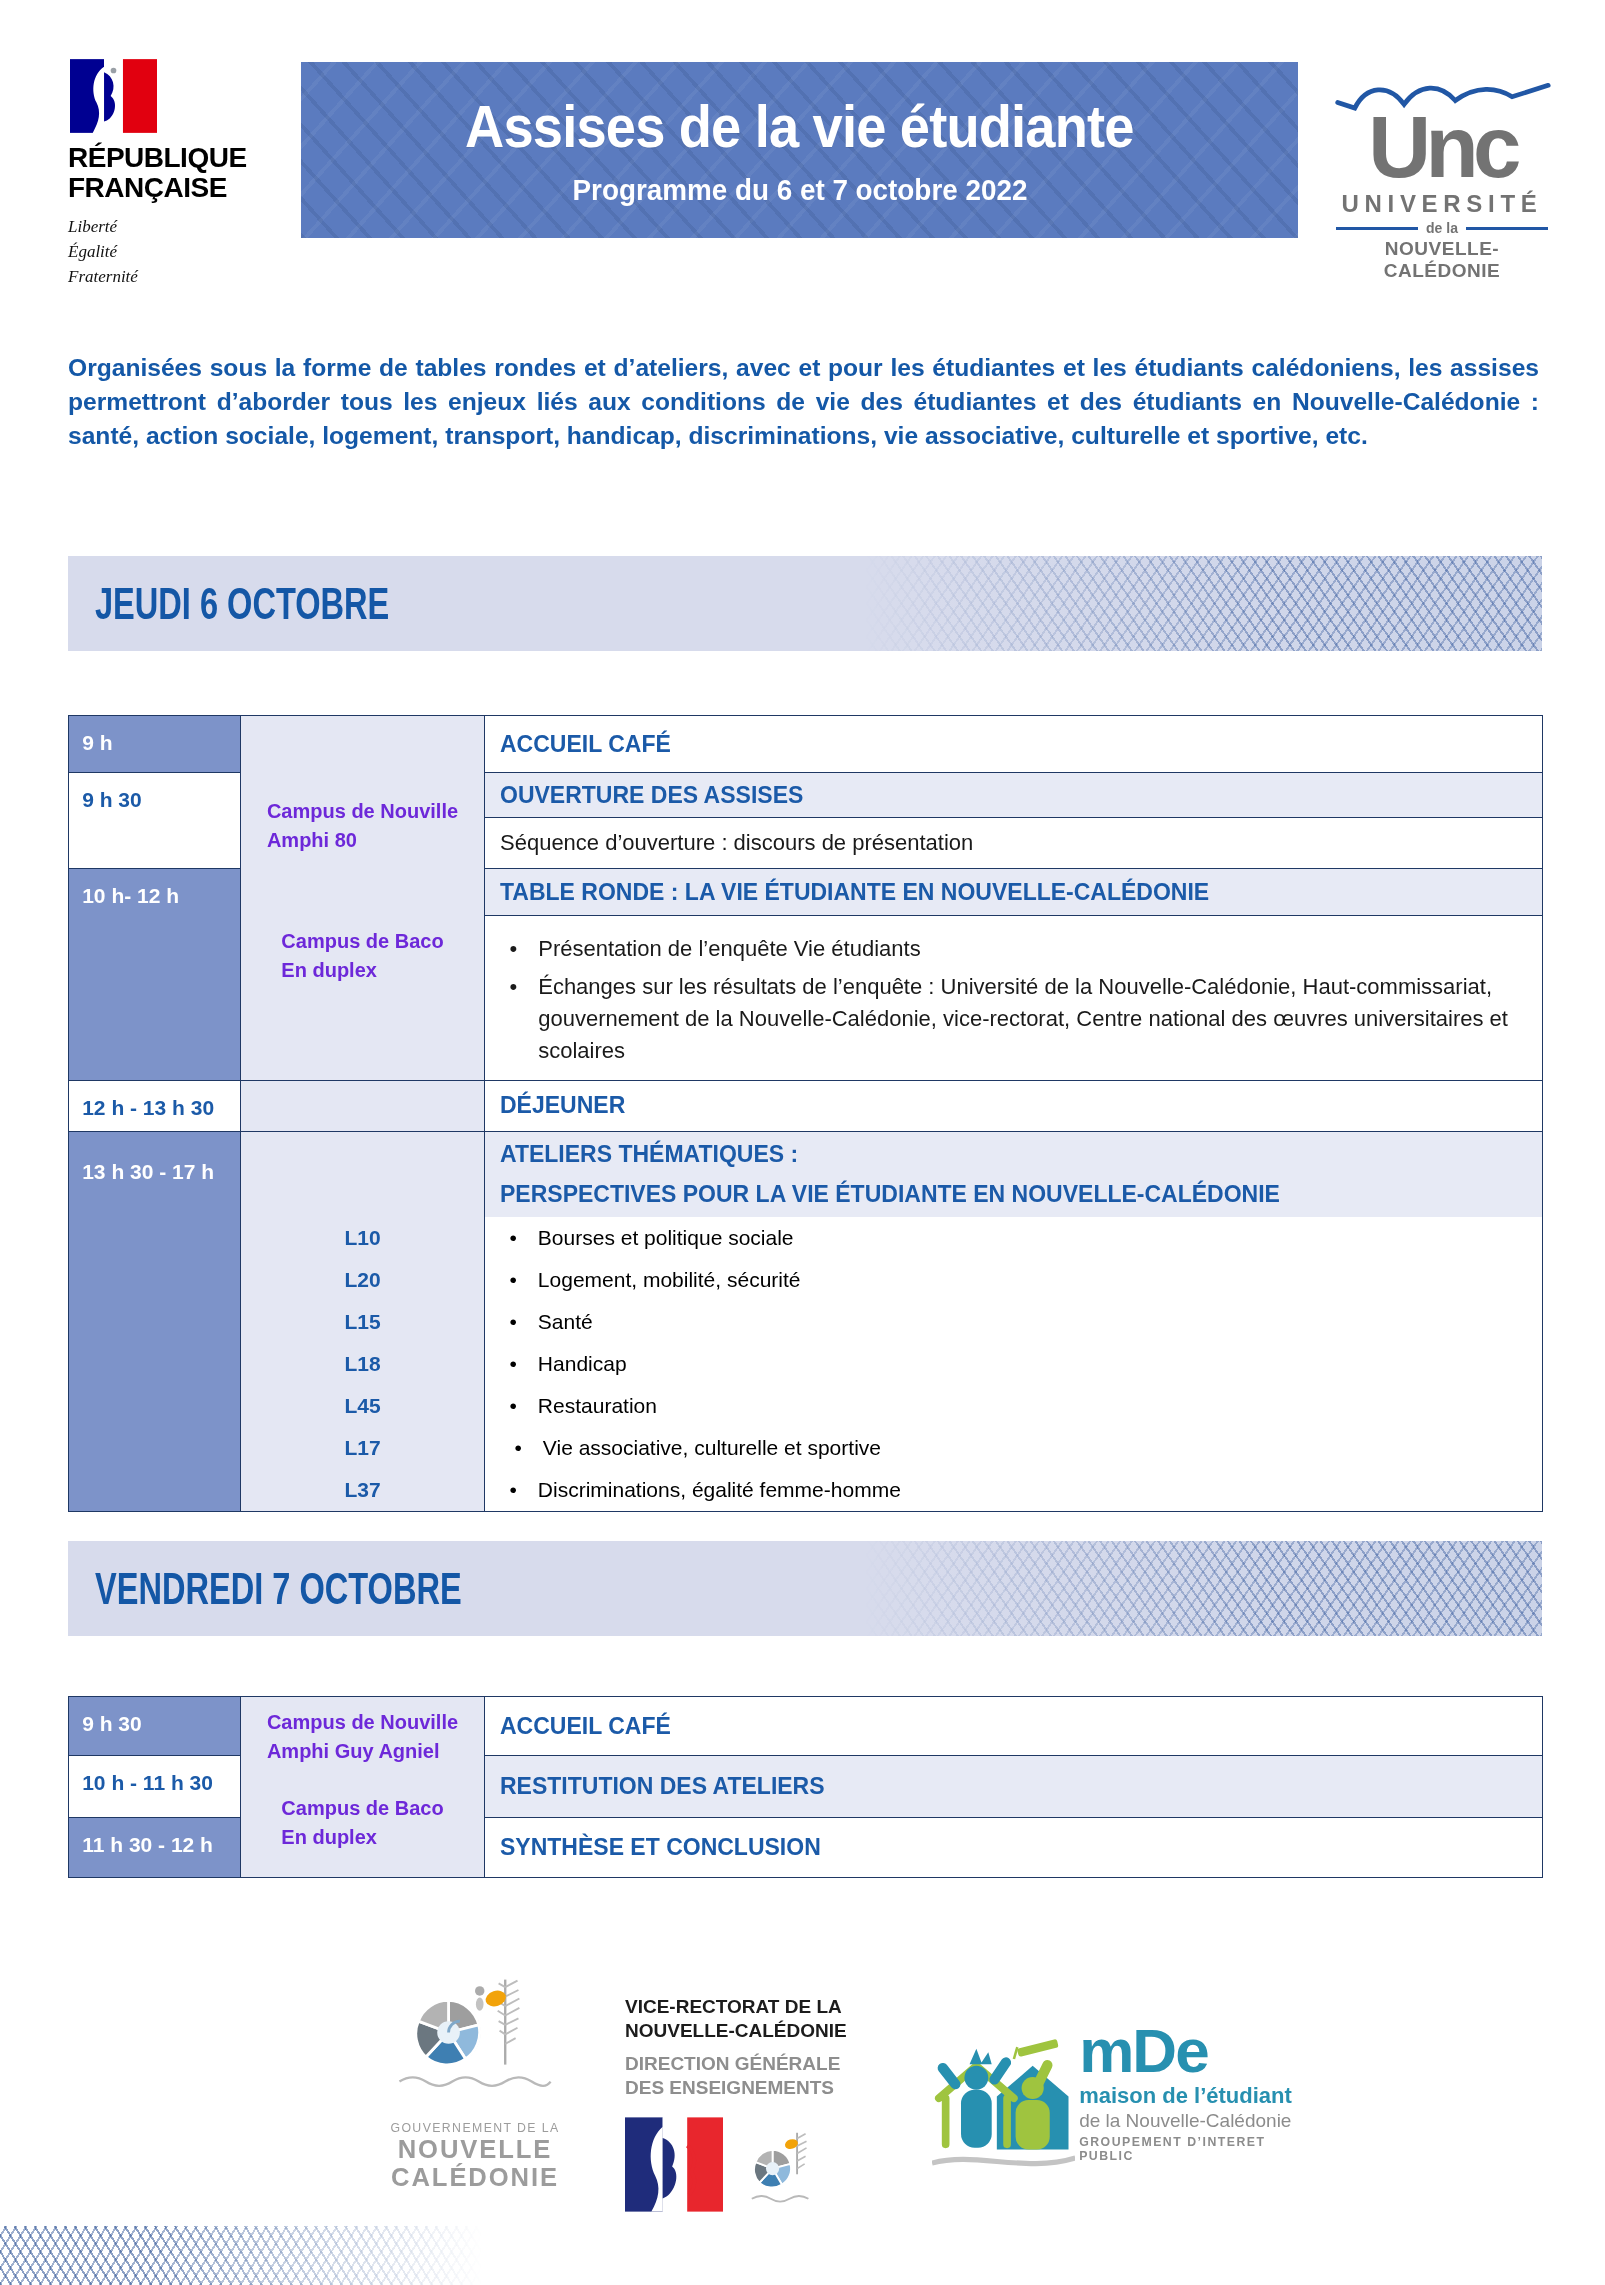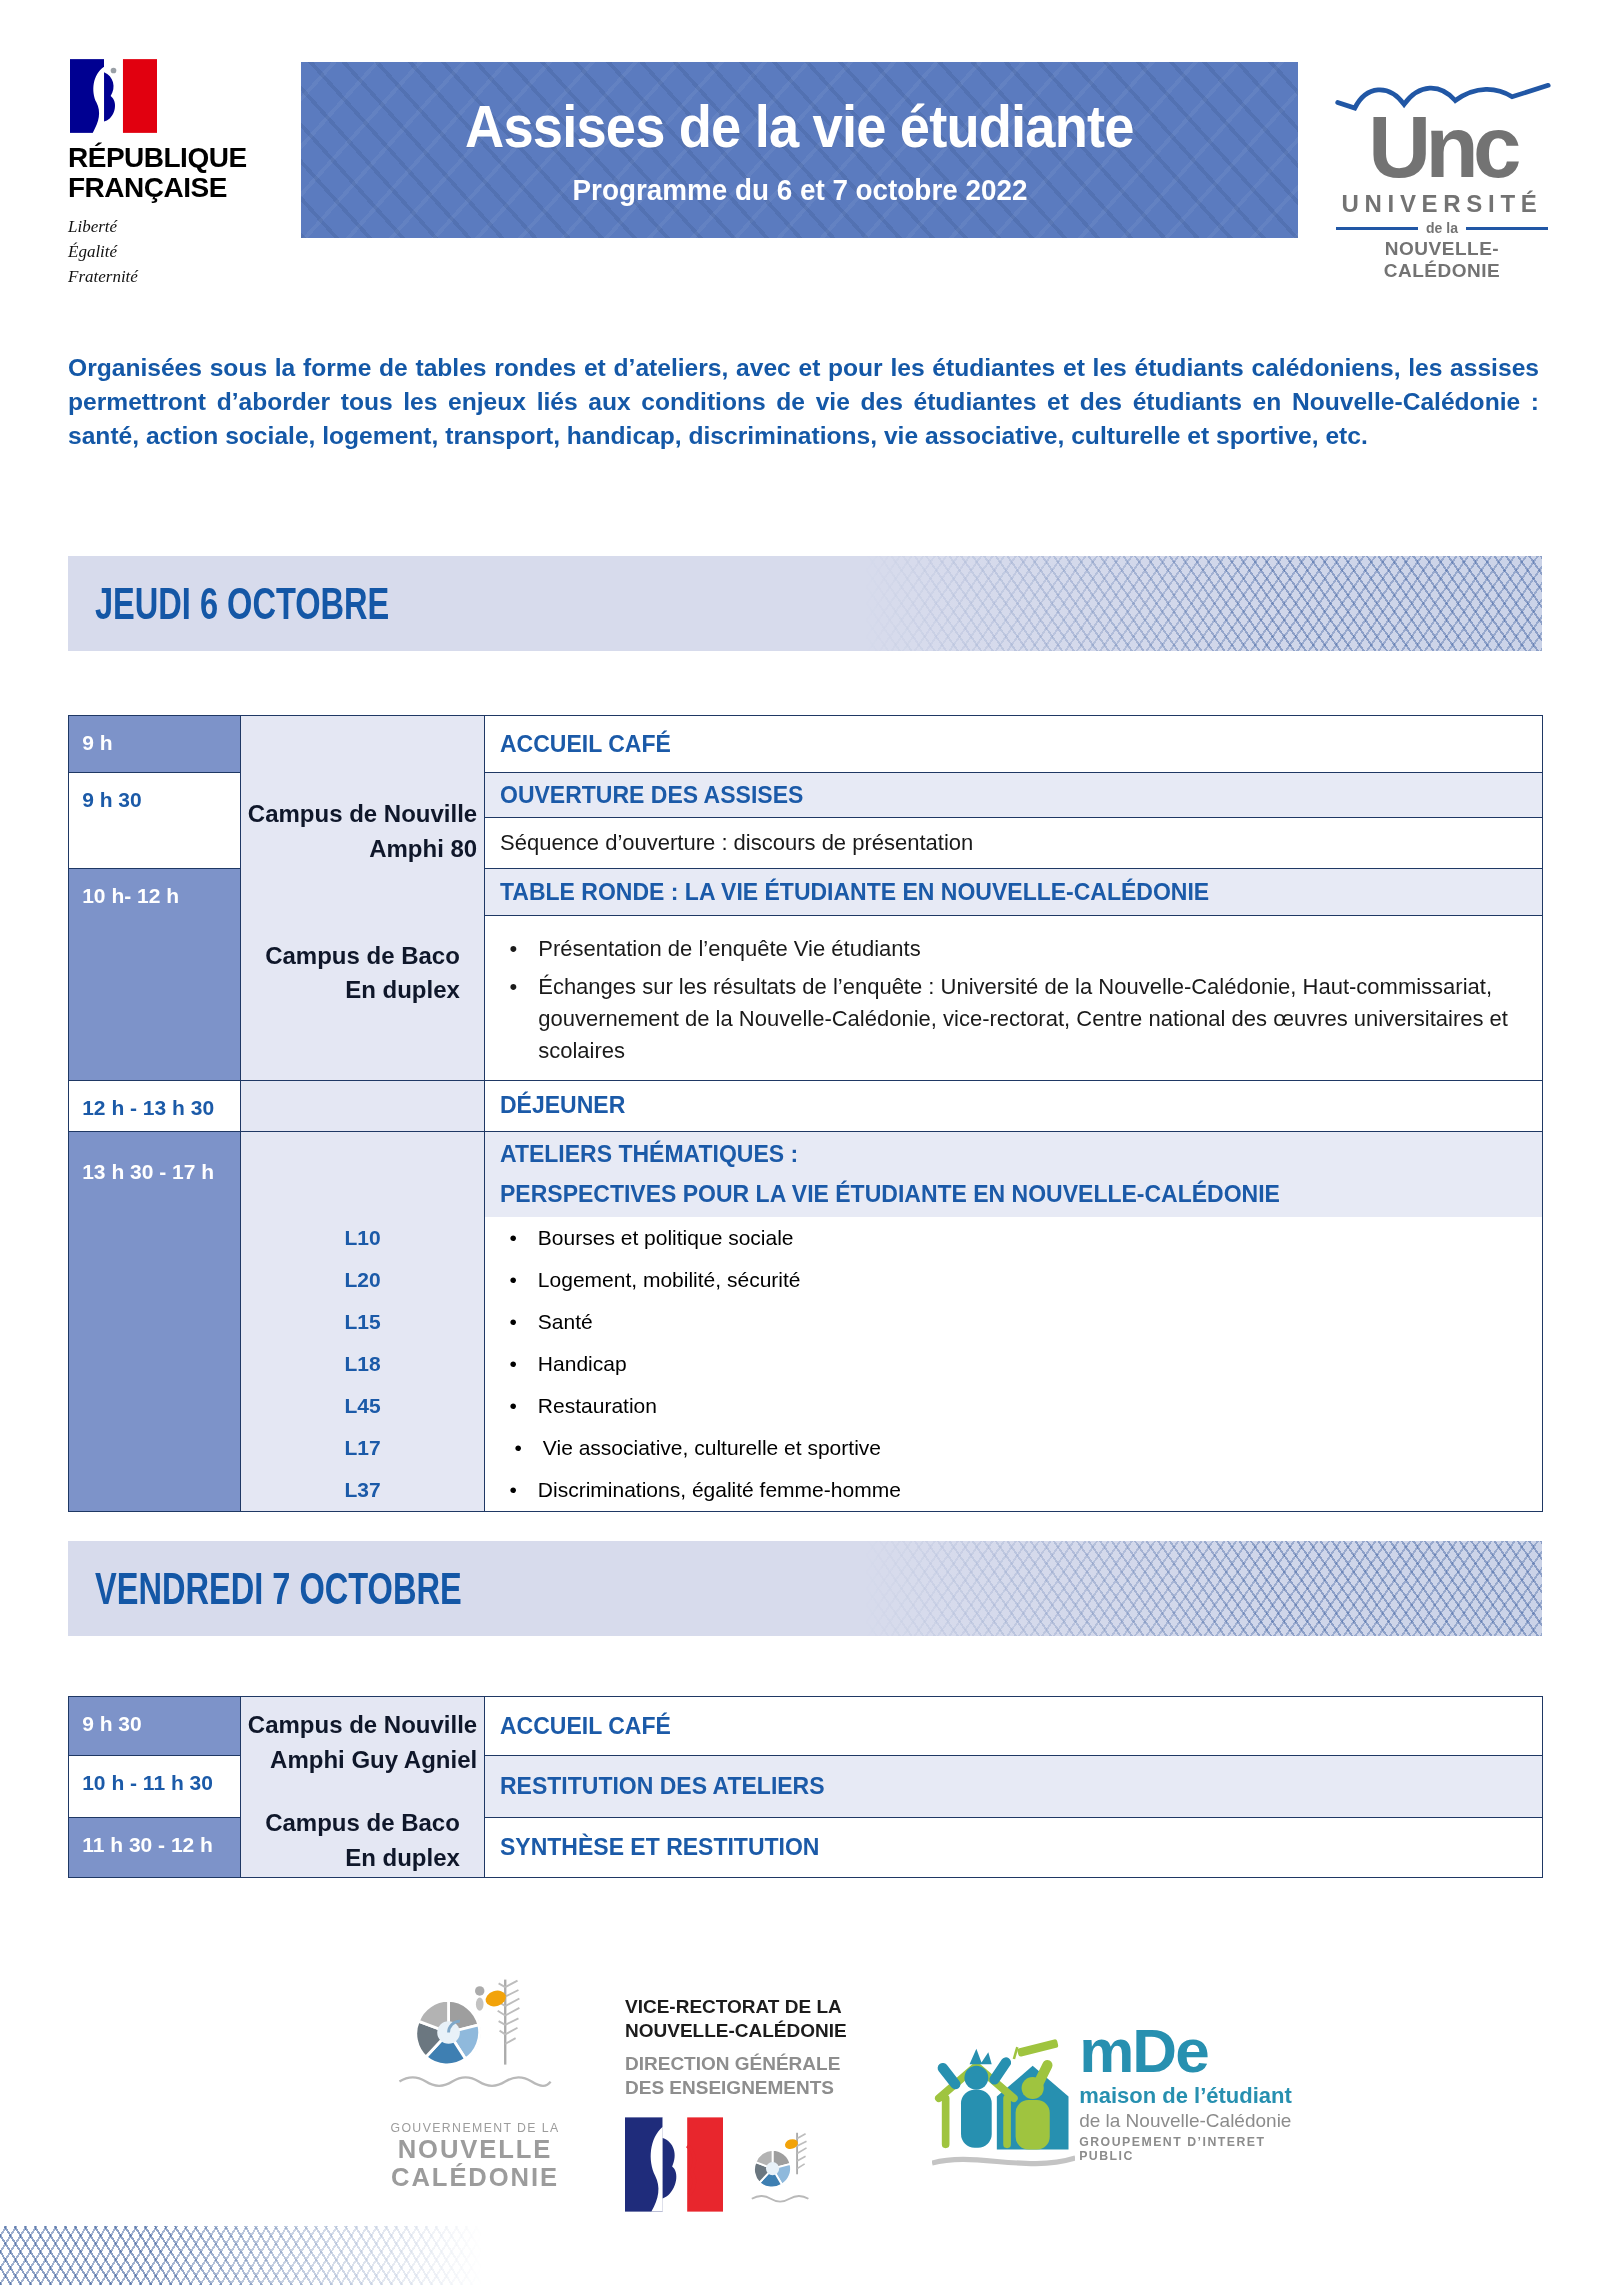--- a/index.html
+++ b/index.html
@@ -49,22 +49,22 @@
 
   
   .sched{position:absolute;left:68px;width:1473px;display:grid;
          grid-template-columns:172px 244px 1fr;border:1.9px solid #1F3864;background:#fff;}
   .sched1{top:715px;grid-template-rows:57px 45px 51px 47px auto 51px 85px repeat(7,42px);}
   .sched2{top:1696px;grid-template-rows:59px 62px 59px;}
   .tcell{font-weight:bold;font-size:21px;padding:15px 3.8px 0 13.2px;border-right:1.9px solid #1F3864;}
   .tcell.blue{background:#7D93C9;color:#fff;}
   .tcell.white{background:#fff;color:#1B5AA8;}
   .bb{border-bottom:1.9px solid #1F3864;}
-  .loc{background:#E4E7F3;border-right:1.9px solid #1F3864;color:#0f172a;font-weight:bold;
-       font-size:24px;text-align:right;display:flex;flex-direction:column;align-items:center;}
+  .loc{background:#E4E7F3;border-right:1.9px solid #1F3864;color:#6d28d9;font-weight:bold;
+       font-size:20px;text-align:left;display:flex;flex-direction:column;align-items:center;}
   .loc .grp{line-height:1.45;}
   .cell{padding-left:15px;display:flex;align-items:center;font-size:22px;background:#fff;}
   .cell.head{color:#1B5AA8;font-weight:bold;font-size:23px;}
   .cell.lav{background:#E7EAF5;}
   .cell.col{flex-direction:column;align-items:flex-start;justify-content:center;line-height:1.75;}
   .bullets{display:flex;flex-direction:column;gap:5.7px;padding:17px 26.5px 13.2px 15px;background:#fff;}
   .bullet{display:flex;color:#1a1a1a;font-size:22px;line-height:32px;}
   .bullet::before{content:"•";flex:0 0 auto;margin:0 21px 0 9.5px;}
   .ws-room{background:#E4E7F3;border-right:1.9px solid #1F3864;color:#1B5AA8;font-weight:bold;
            font-size:21px;display:flex;align-items:center;justify-content:center;}
@@ -212,21 +212,21 @@
         <div>Amphi Guy Agniel</div>
       </div>
       <div class="grp">
         <div>Campus de Baco</div>
         <div>En duplex</div>
       </div>
     </div>
 
     <div class="cell head bb" style="grid-row:1;grid-column:3;">ACCUEIL CAFÉ</div>
     <div class="cell head lav bb" style="grid-row:2;grid-column:3;">RESTITUTION DES ATELIERS</div>
-    <div class="cell head" style="grid-row:3;grid-column:3;">SYNTHÈSE ET RESTITUTION</div>
+    <div class="cell head" style="grid-row:3;grid-column:3;">SYNTHÈSE ET CONCLUSION</div>
   </div>
 
   <div class="gov-logo">
     <svg width="170" height="142" viewBox="0 0 180 150">
       <circle cx="95" cy="22" r="5" fill="#ABABAB"></circle>
       <ellipse cx="95" cy="36" rx="4" ry="7" fill="#C2C2C2"></ellipse>
       <path d="M122 10 V100" stroke="#ABABAB" stroke-width="2.5"></path>
       <path d="M122 18 l13 -7 M122 28 l14 -7 M122 38 l15 -8 M122 48 l15 -8 M122 58 l14 -7 M122 68 l13 -7 M122 78 l11 -6
                M122 18 l-7 -4 M122 28 l-8 -4 M122 38 l-8 -5 M122 48 l-8 -5 M122 58 l-7 -4 M122 68 l-6 -4" stroke="#BDBDBD" stroke-width="2" fill="none"></path>
       <ellipse cx="112" cy="30" rx="11" ry="8" fill="#F2A30A" transform="rotate(-18 112 30)"></ellipse>

